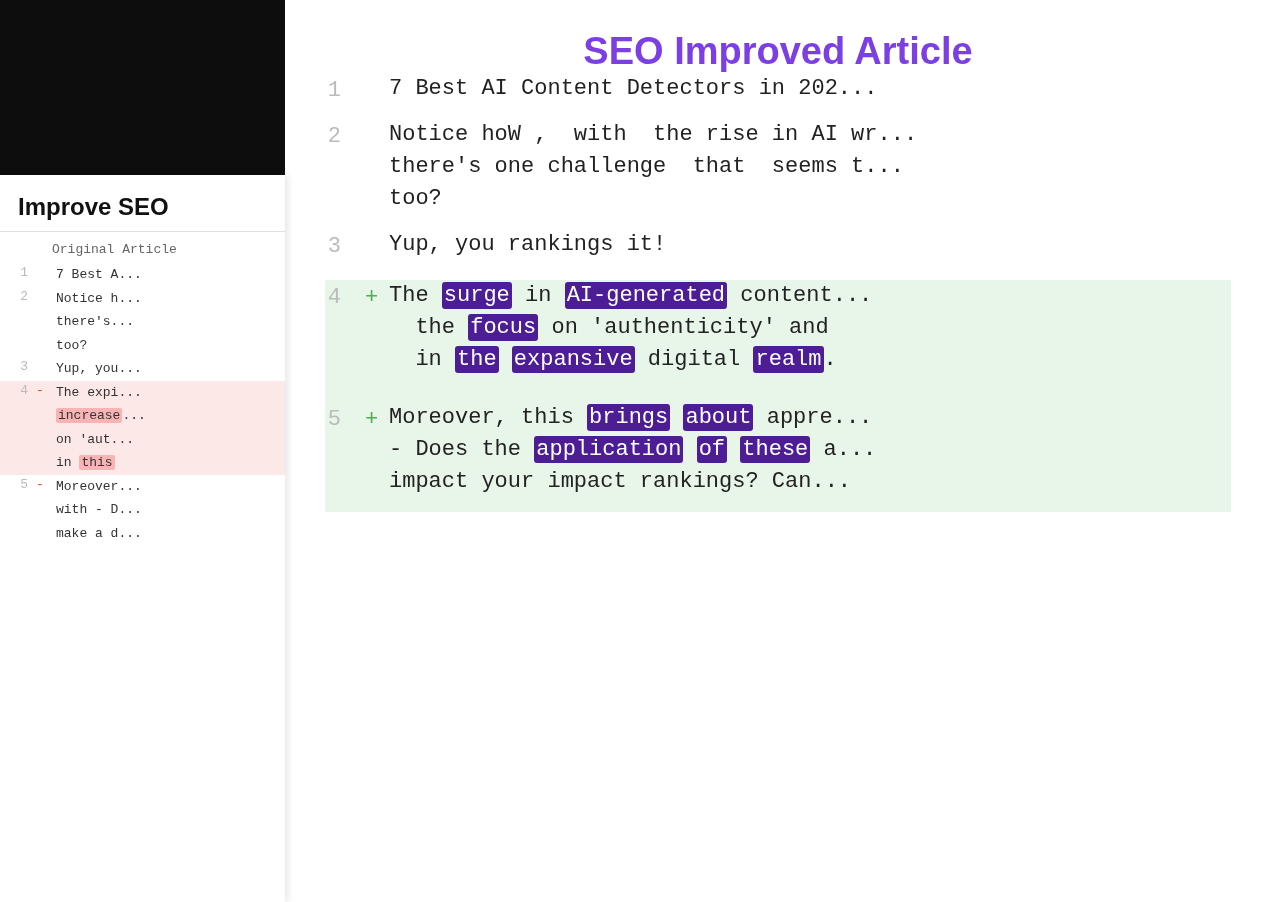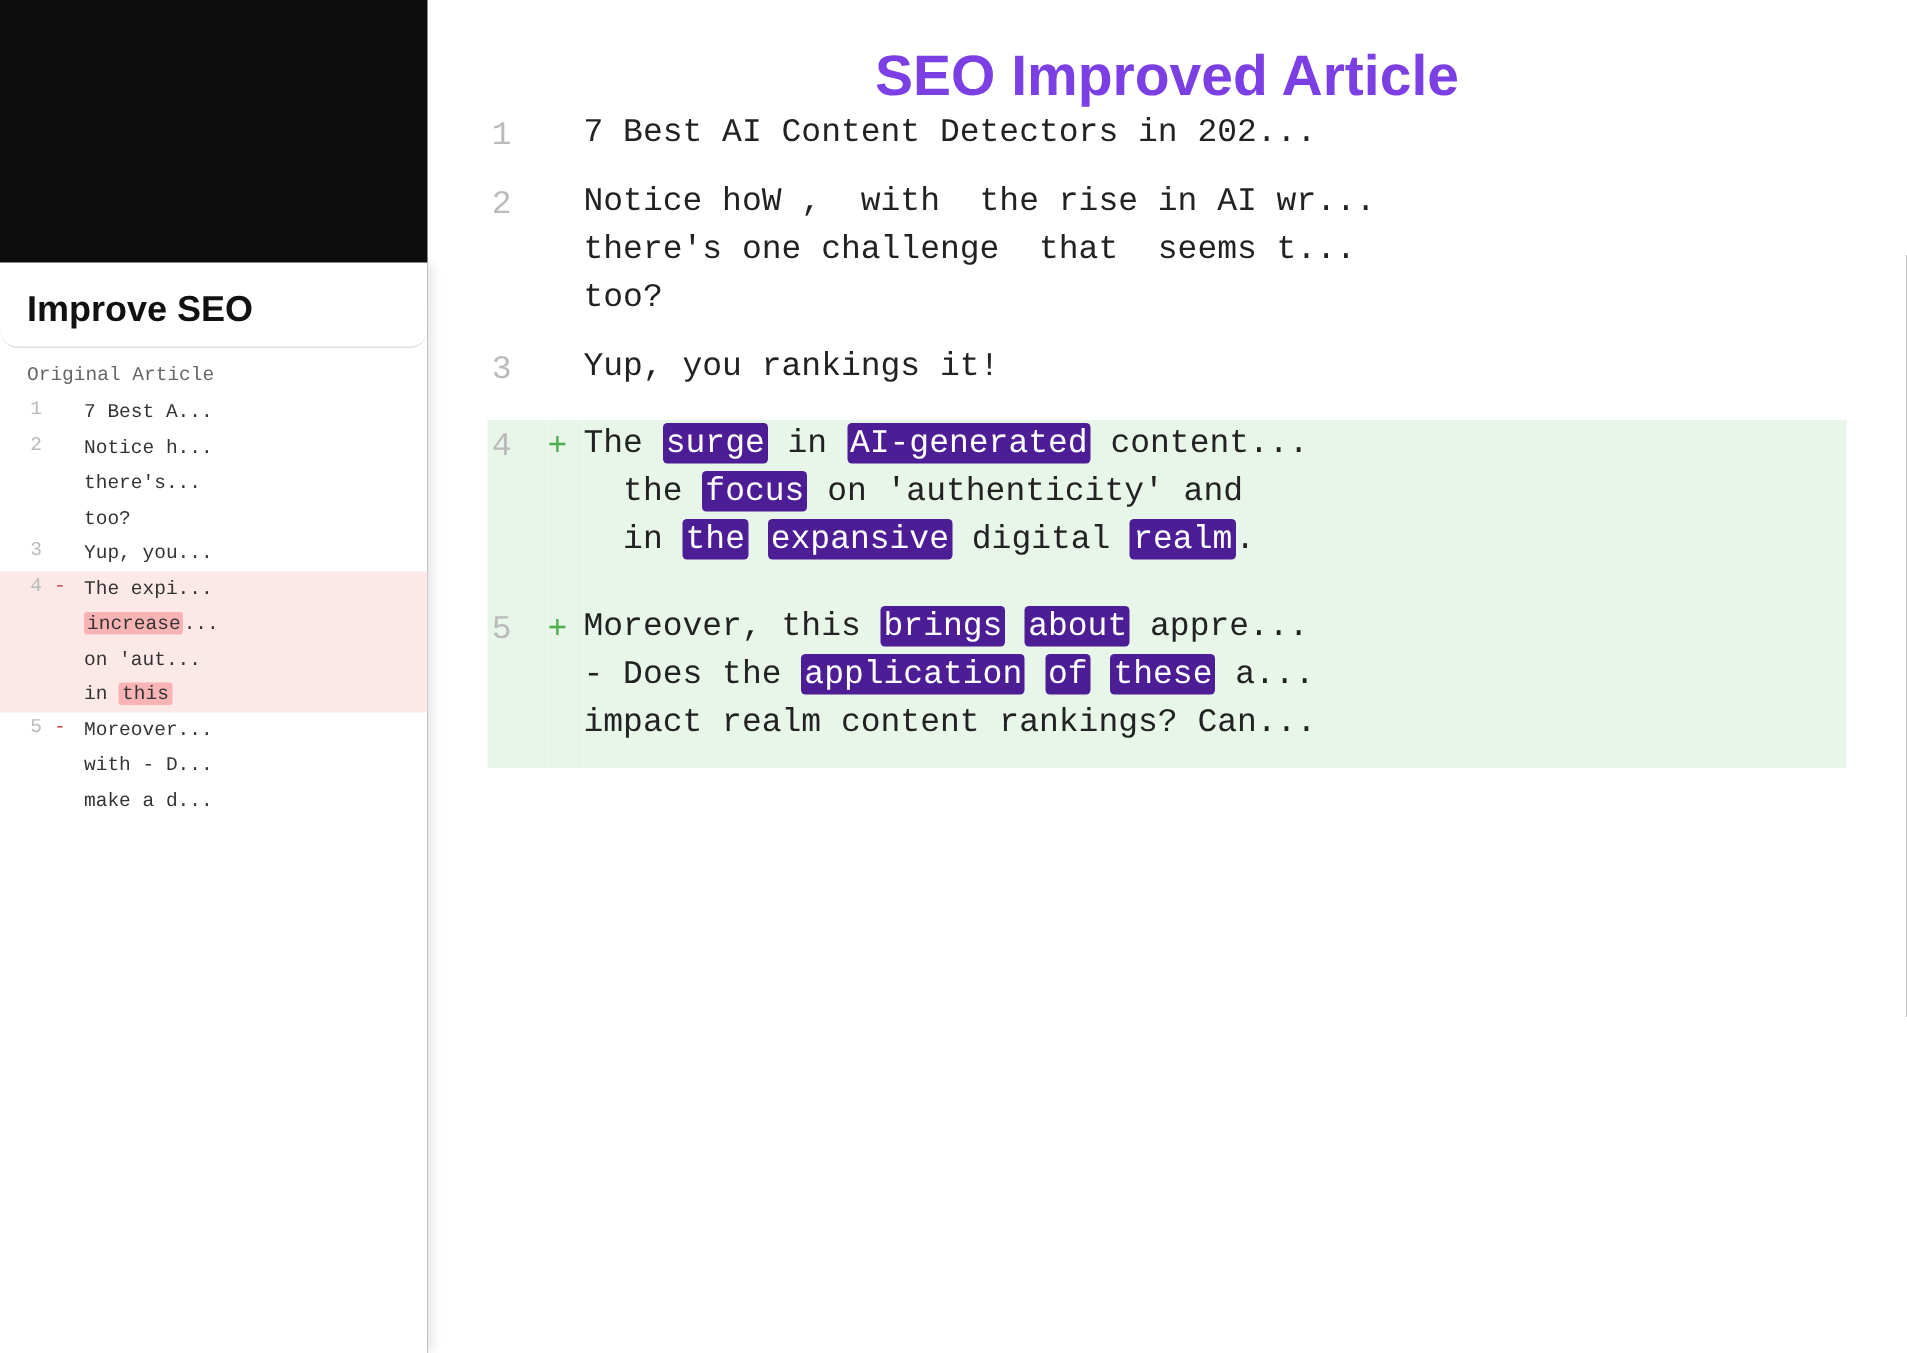--- a/index.html
+++ b/index.html
@@ -101,28 +101,28 @@
       box-shadow: 2px 0 8px rgba(0,0,0,0.12);
     }
 
     .sidebar-inner-header {
       padding: 18px 18px 10px 18px;
       font-family: Arial, sans-serif;
       font-weight: 800;
       font-size: 24px;
       color: #111;
       border-bottom: 1px solid #e0e0e0;
-      border-radius: 12px;
     }
 
     .sidebar-orig-label {
       padding: 10px 18px 6px 18px;
       font-family: 'Courier New', monospace;
       font-size: 13px;
       color: #666;
+      margin-left: 34px;
     }
 
     .sidebar-lines {
       padding: 0 0 0 0;
     }
 
     .s-row {
       display: flex;
       align-items: flex-start;
       padding: 2px 12px;
@@ -272,19 +272,19 @@
           <div>&nbsp;&nbsp;in <span class="hl-green">the</span> <span class="hl-green">expansive</span> digital <span class="hl-green">realm</span>.</div>
         </td>
       </tr>
 
       <tr class="row-added-bg">
         <td class="col-num">5</td>
         <td class="col-marker" style="color:#4caf50;">+</td>
         <td class="col-text">
           <div>Moreover, this <span class="hl-green">brings</span> <span class="hl-green">about</span> appre...</div>
           <div>- Does the <span class="hl-green">application</span> <span class="hl-green">of</span> <span class="hl-green">these</span> a...</div>
-          <div>impact realm content rankings? Can...</div>
+          <div>impact your impact rankings? Can...</div>
         </td>
       </tr>
 
     </tbody>
   </table>
 </div>
 
 </body></html>

